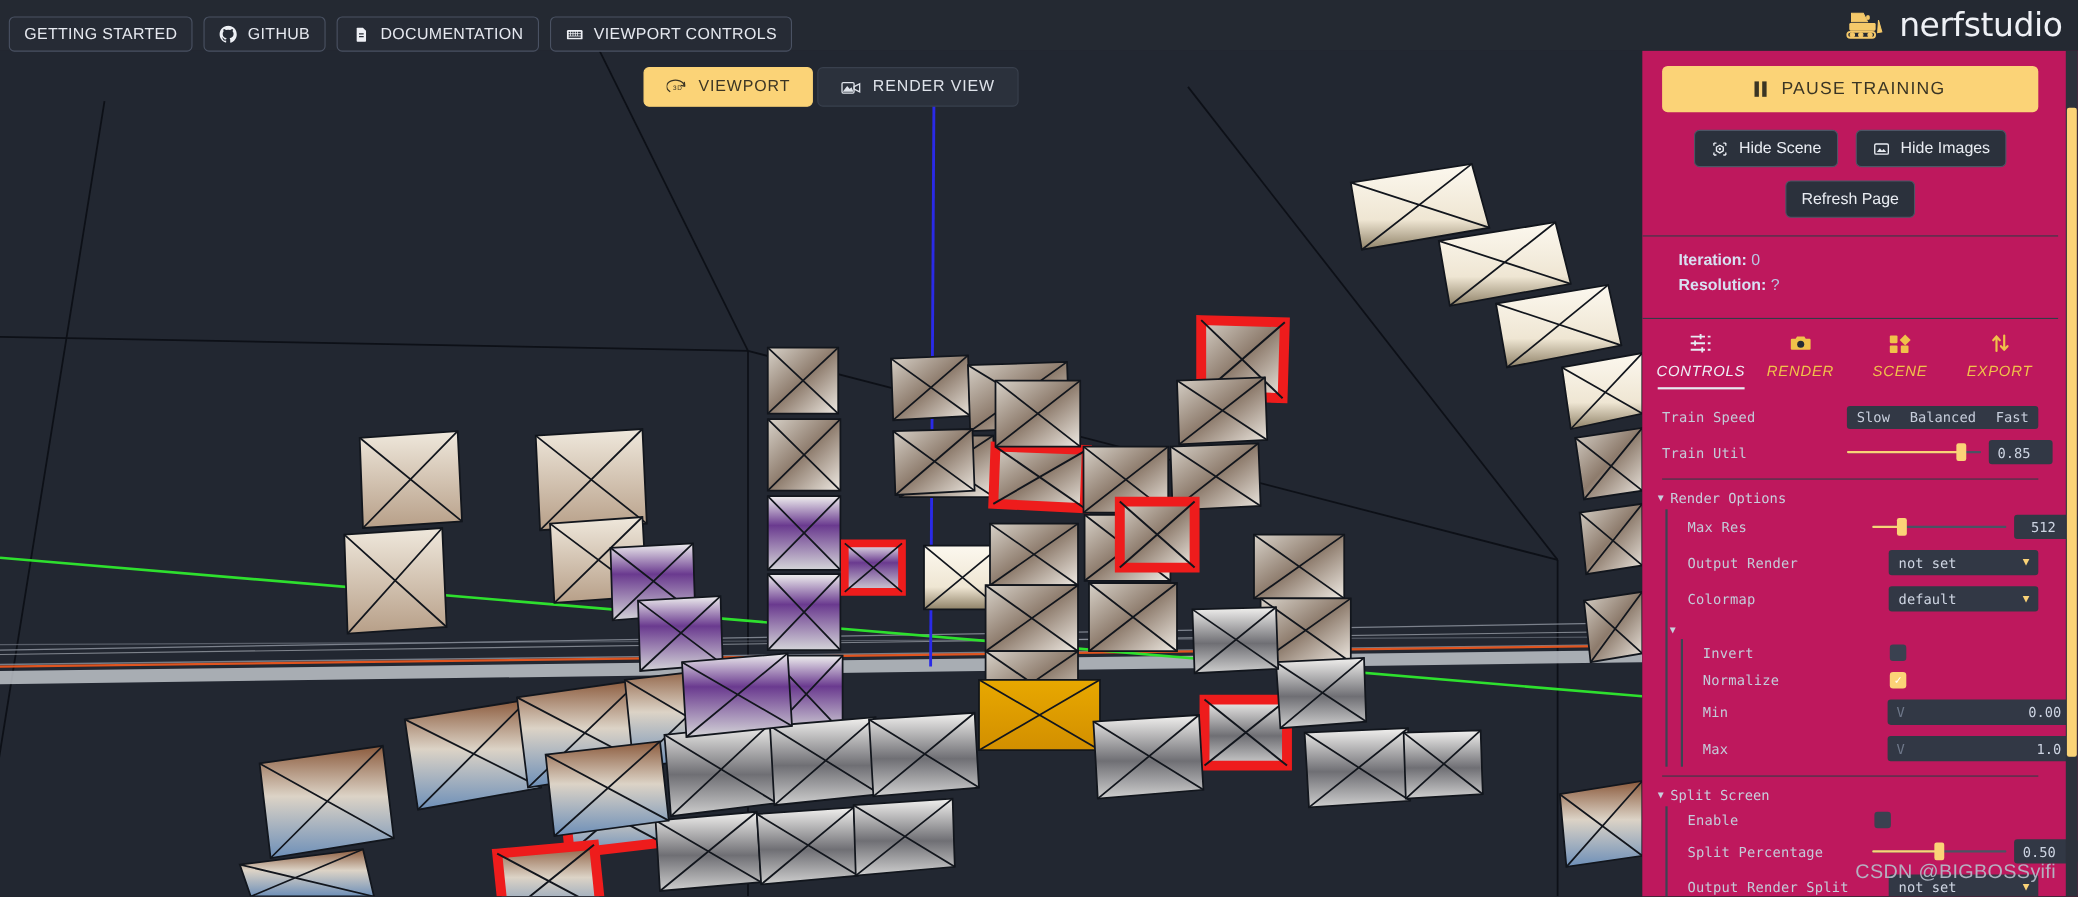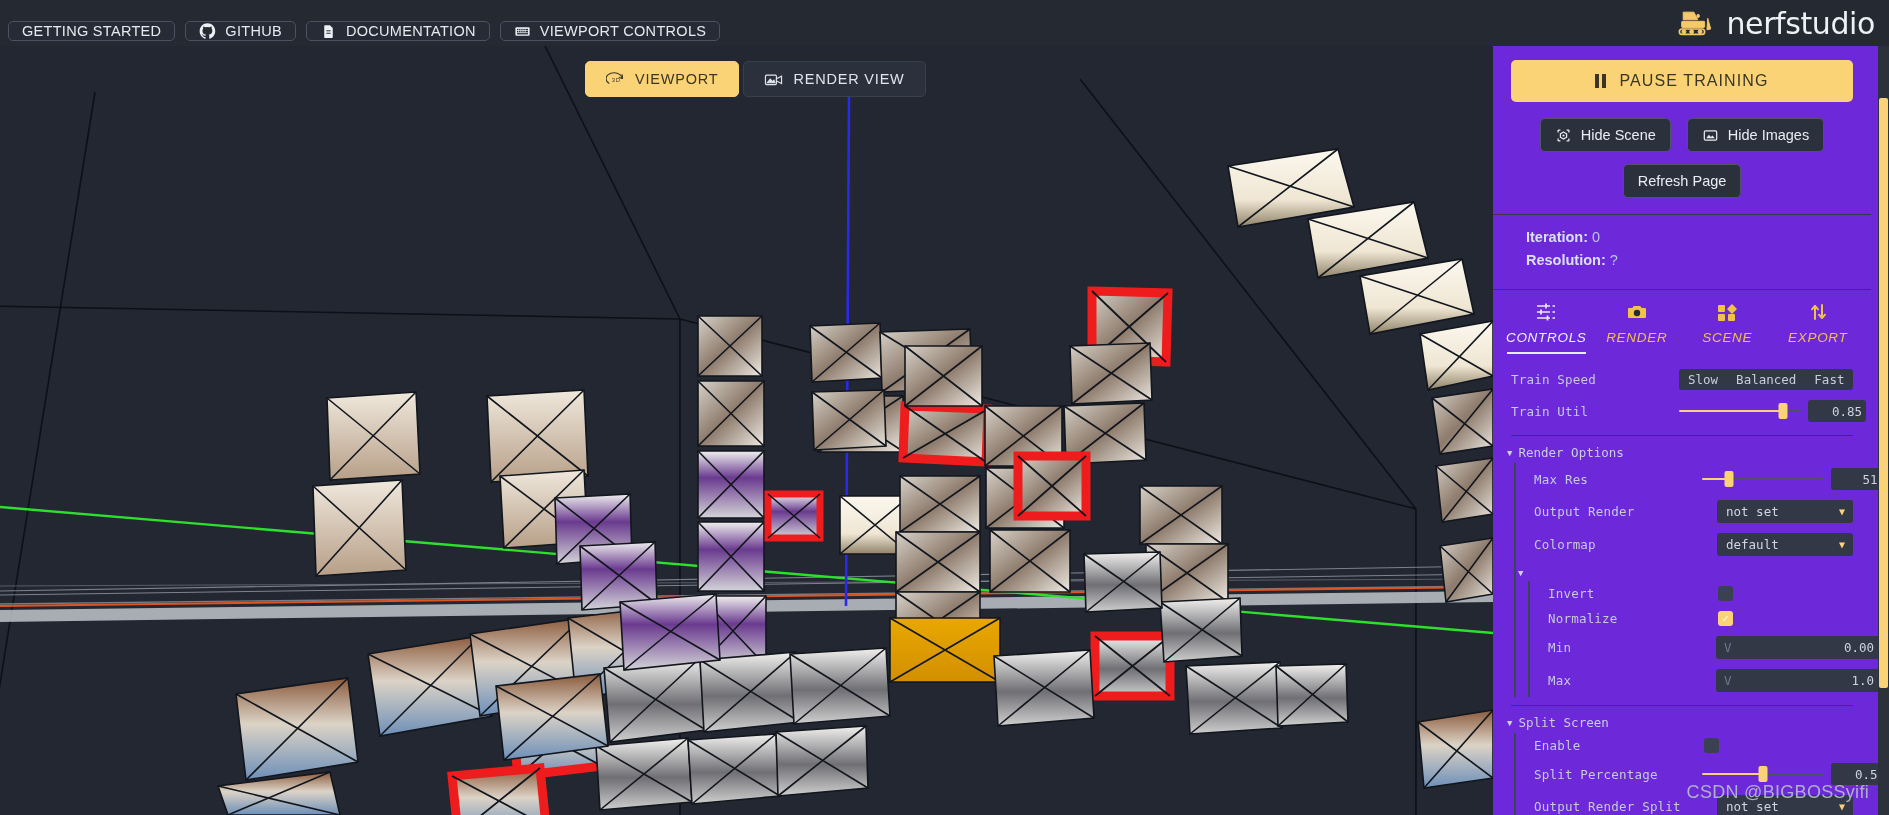--- a/index.html
+++ b/index.html
@@ -15,21 +15,21 @@
   
   .topbar {
     position: absolute; top: 0; left: 0;
     width: 1889px; height: 46px;
     background: #242932;
     display: flex; align-items: center;
     padding-left: 8px;
     z-index: 40;
   }
   .nav-btn {
-    height: 20px;
+    height: 32px;
     border: 1px solid #4a5263;
     border-radius: 5px;
     background: #262b35;
     color: #e6e9f0;
     display: inline-flex; align-items: center; gap: 9px;
     padding: 0 13px;
     margin-right: 10px;
     font-size: 14.5px;
     letter-spacing: 0.3px;
     white-space: nowrap;
@@ -75,21 +75,21 @@
     background: #2b313c; color: #dfe3ea;
     border: 1px solid #39404d;
   }
   .vp-tab.active { background: #fbd377; color: #3b3524; border-color: #fbd377; }
   .vp-tab svg { width: 19px; height: 17px; display: block; }
 
   
   .sidebar {
     position: absolute; top: 46px; right: 0;
     width: 396px; height: 769px;
-    background: #6d28d9;
+    background: #be185d;
     overflow: hidden;
   }
   .sb-inner { position: absolute; top: 0; left: 0; width: 378px; }
 
   .pause-btn {
     margin: 14px 18px 0 18px;
     height: 42px; width: 342px;
     background: #fbd377; color: #3a3524;
     border: none; border-radius: 5px;
     font-size: 16px; letter-spacing: 1.1px;
@@ -153,21 +153,21 @@
   .slider { position: relative; height: 16px; display: flex; align-items: center; }
   .slider .track { height: 2px; background: #4b5263; border-radius: 2px; }
   .slider .fill { position: absolute; left: 0; height: 2px; background: #fbd377; border-radius: 2px; }
   .slider .knob {
     position: absolute; width: 9px; height: 16px; background: #fbd377;
     border-radius: 2px; transform: translateX(-50%);
   }
   .numbox {
     width: 58px; height: 22px; background: #323845; border-radius: 3px;
     color: #ccd3e1; font-size: 12.5px; display: flex; align-items: center;
-    justify-content: flex-end; padding-right: 4px;
+    justify-content: flex-end; padding-right: 20px;
   }
   .selectbox {
     width: 136px; height: 23px; background: #323845; border-radius: 3px;
     color: #cfd6e3; font-size: 12.5px; display: flex; align-items: center;
     padding: 0 8px 0 9px; cursor: pointer; position: relative;
   }
   .selectbox .cv { flex: 1; }
   .selectbox .caret { color: #fbd377; font-size: 10px; }
   .textbox {
     width: 166px; height: 23px; background: #323845; border-radius: 3px;

